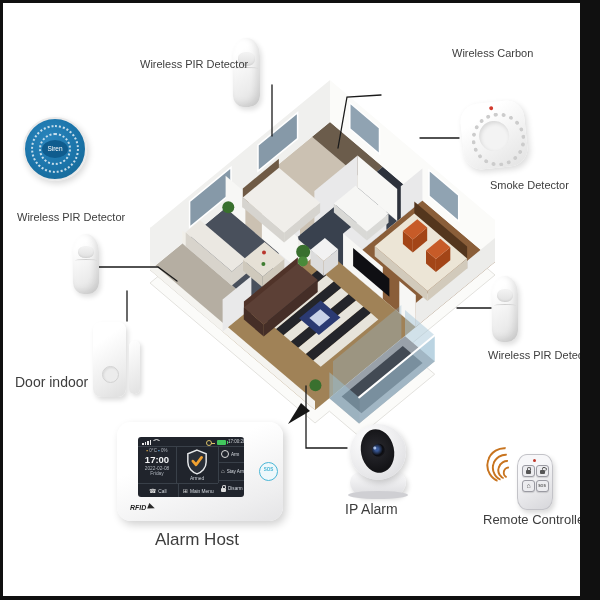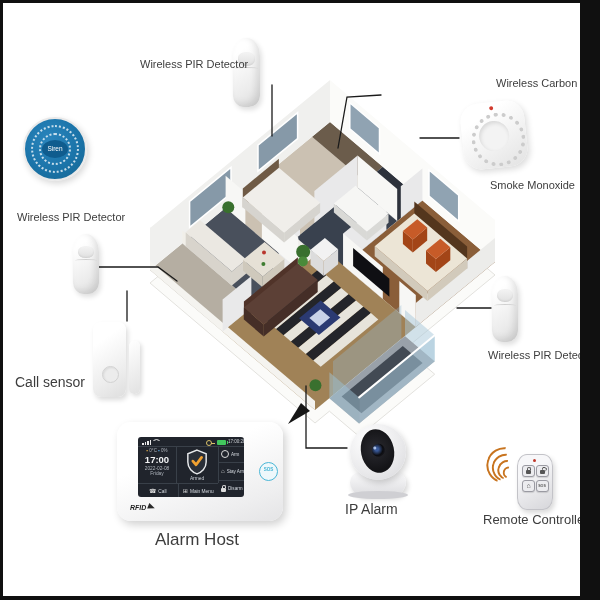--- a/index.html
+++ b/index.html
@@ -237,27 +237,27 @@
       <polyline points="381,95 347,97 338,148" fill="none" stroke="#1a1a1a" stroke-width="1.3" stroke-linecap="round"></polyline>
       <polyline points="420,138 459,138" fill="none" stroke="#1a1a1a" stroke-width="1.3" stroke-linecap="round"></polyline>
       <polyline points="457,308 491,308" fill="none" stroke="#1a1a1a" stroke-width="1.3" stroke-linecap="round"></polyline>
       <polyline points="99,267 158,267 177,281" fill="none" stroke="#1a1a1a" stroke-width="1.3" stroke-linecap="round"></polyline>
       <polyline points="127,291 127,321" fill="none" stroke="#1a1a1a" stroke-width="1.3" stroke-linecap="round"></polyline>
       <polyline points="306,386 306,448 347,448" fill="none" stroke="#1a1a1a" stroke-width="1.3" stroke-linecap="round"></polyline>
       <polygon points="301.0,403.0 310.0,411.0 288.0,424.0" fill="#161616"></polygon>
     </svg>
 
   <div class="lbl" style="left:140px;top:57px;">Wireless PIR Detector</div>
-  <div class="lbl" style="left:452px;top:76px;margin-left:44px;">
+  <div class="lbl" style="left:452px;top:46px;">
     <div>Wireless Carbon</div>
   </div>
   <div class="lbl" style="left:17px;top:210px;">Wireless PIR Detector</div>
-  <div class="lbl" style="left:490px;top:178px;">Smoke Monoxide</div>
+  <div class="lbl" style="left:490px;top:178px;">Smoke Detector</div>
   <div class="lbl" style="left:488px;top:348px;">Wireless PIR Detector</div>
-  <div class="lbl lg" style="left:15px;top:375px;">Call sensor</div>
+  <div class="lbl lg" style="left:15px;top:375px;">Door indoor</div>
   <div class="lbl xl" style="left:155px;top:532px;">Alarm Host</div>
   <div class="lbl lg" style="left:345px;top:502px;">IP Alarm</div>
   <div class="lbl md" style="left:483px;top:511px;">Remote Controller</div>
 
   <div class="dev pir" style="left:233px;top:38px;width:27px;height:69px;">
     <div class="lens"></div>
     <div class="seam"></div>
   </div>
 
 

